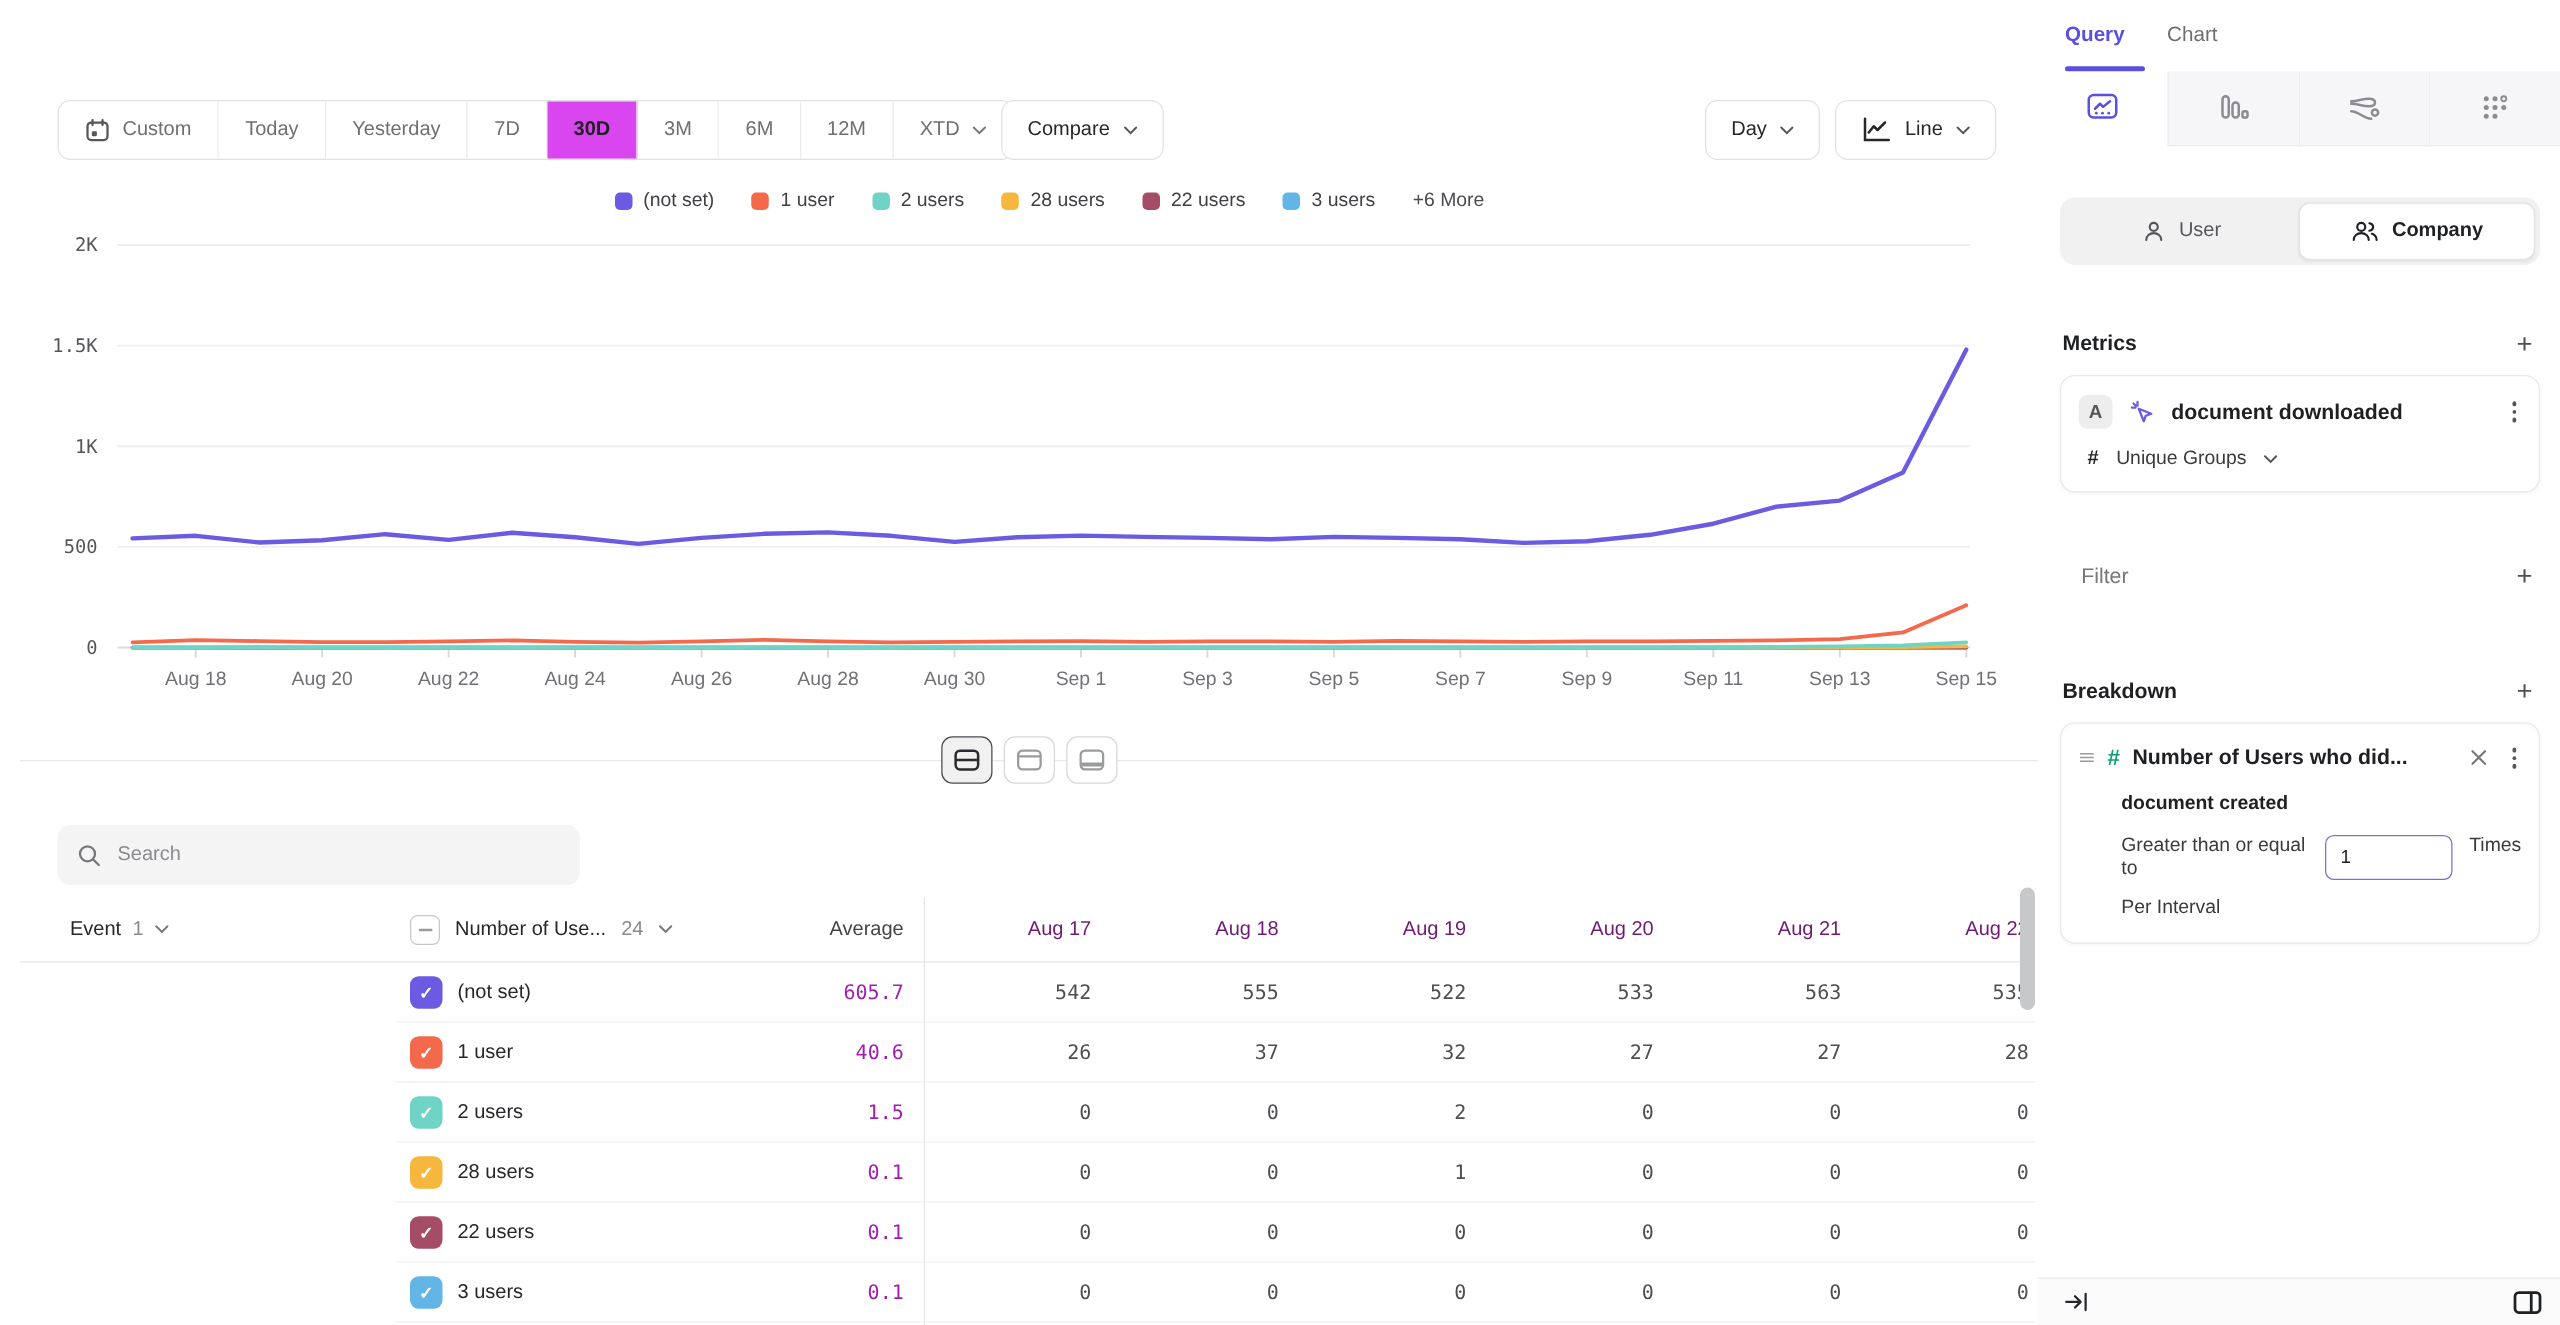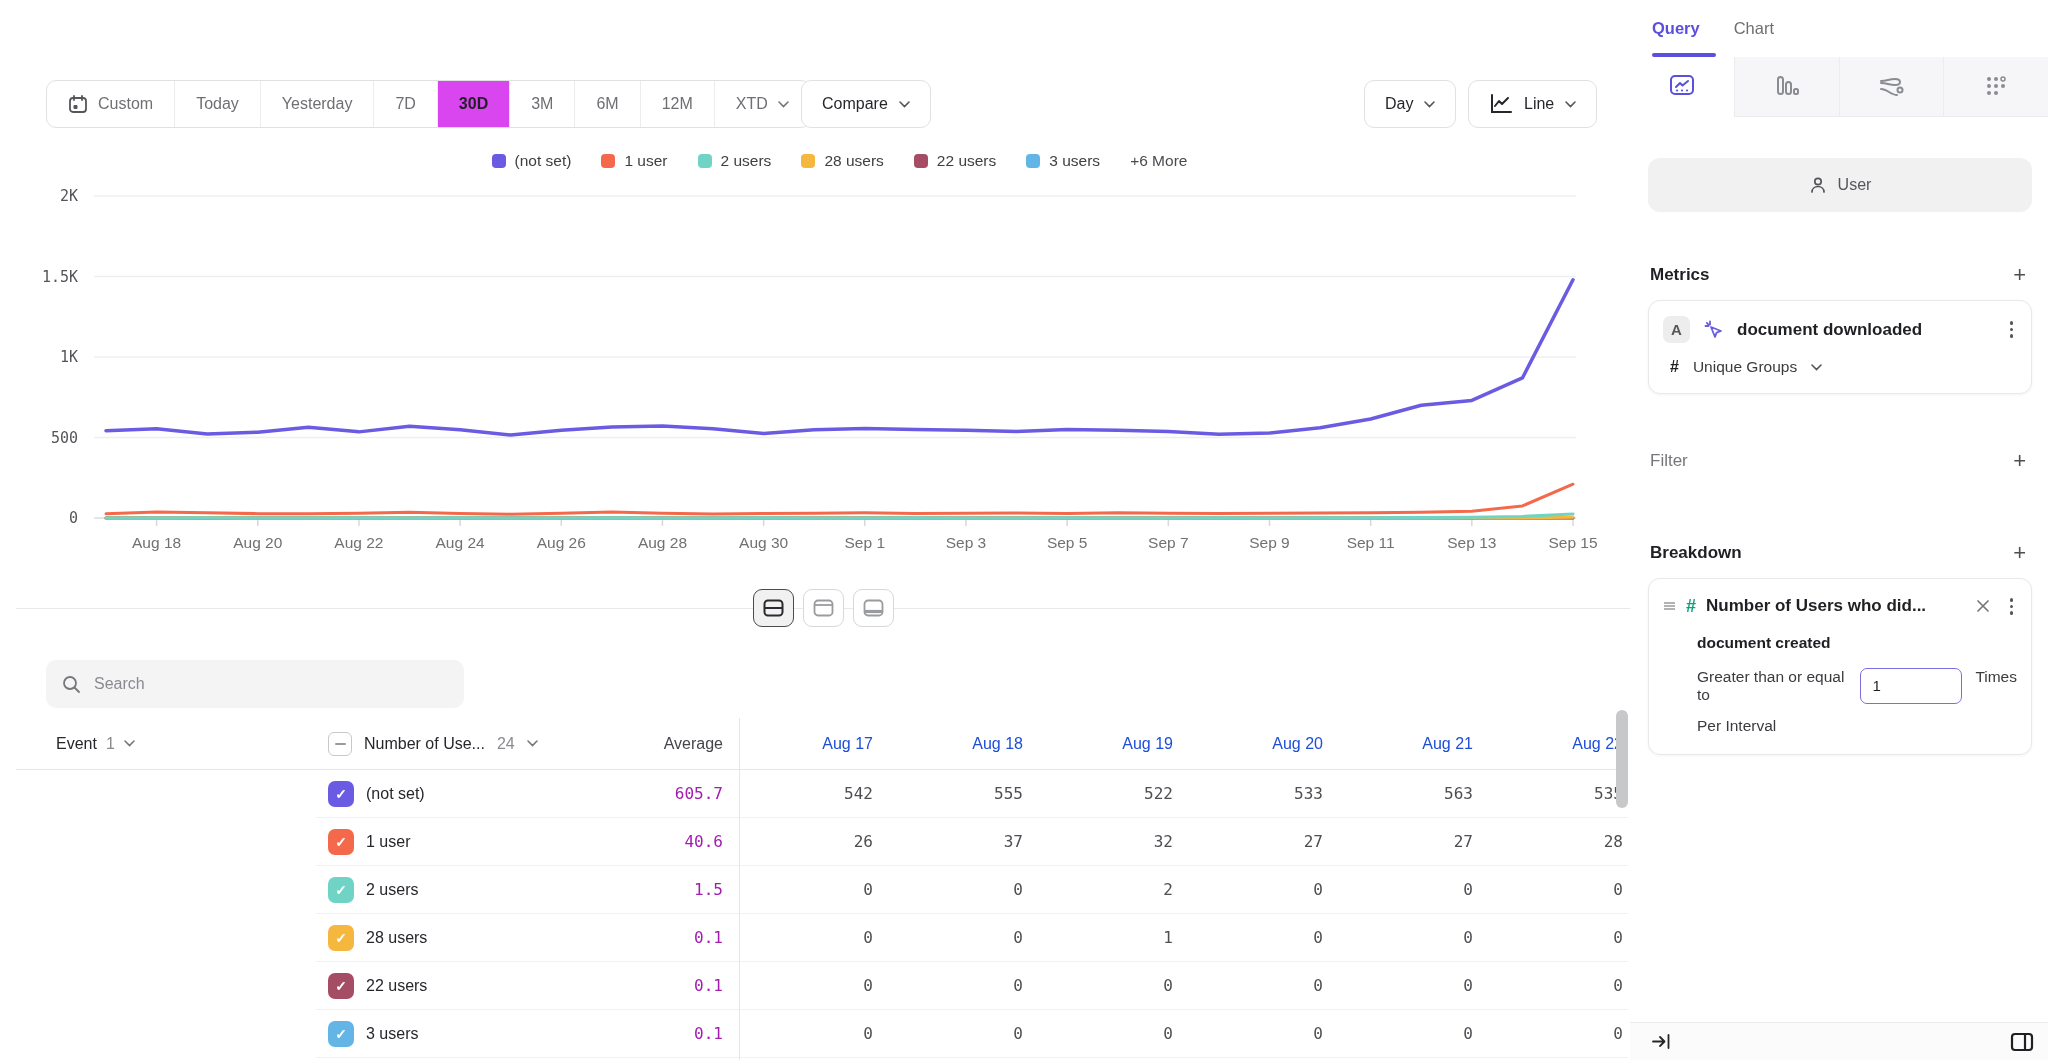--- a/index.html
+++ b/index.html
@@ -40,21 +40,21 @@
   .search input { flex:1; border:none; background:transparent; outline:none; font-size:16px;
                   font-family:"Liberation Sans",sans-serif; color:#26272b; }
   .search input::placeholder { color:#8a8b8f; }
 
   .thead { position:absolute; left:0; top:718px; width:1612px; height:52px; display:flex; align-items:center;
            border-bottom:1px solid #e6e6e8; font-size:16px; background:#fff; }
   .th-event { width:300px; padding-left:40px; display:flex; align-items:center; gap:9px; color:#26272b; }
   .th-series { width:270px; padding-left:12px; display:flex; align-items:center; gap:12px; color:#26272b; }
   .th-count { color:#8a8b8f; }
   .th-avg { width:137px; text-align:right; color:#44454a; }
-  .th-date { width:150px; text-align:right; color:#1d4ed8; }
+  .th-date { width:150px; text-align:right; color:#701a75; }
   .ind-cbx { width:24px; height:24px; border:1.5px solid #c7c8ca; border-radius:6px; background:#fff;
              display:flex; align-items:center; justify-content:center; }
   .ind-cbx::after { content:""; width:11px; height:2px; background:#9a9b9e; border-radius:1px; }
 
   .tbody { position:absolute; left:0; top:770px; width:1612px; height:290px; overflow:hidden; }
   .event-block { position:absolute; left:20px; top:6px; width:276px; height:284px; background:#f5f6f7;
                  border-radius:10px; padding:15px 14px 0 20px; font-size:15px; color:#6e6f73; white-space:nowrap; overflow:hidden; }
   .trow { display:flex; align-items:center; height:48px; margin-left:300px; width:1312px; border-bottom:1px solid #f0f1f2; }
   .tr-label { width:270px; padding-left:12px; display:flex; align-items:center; gap:12px; font-size:16px; color:#26272b; }
   .cbx { width:26px; height:26px; border-radius:7px; color:#fff; font-size:14px; font-weight:700;
@@ -78,21 +78,21 @@
 
   .scope { margin:41px 16px 0 18px; height:54px; background:#f1f1f2; border-radius:12px; display:flex; padding:4px; }
   .scope-opt { flex:1; display:flex; align-items:center; justify-content:center; gap:11px; font-size:16px;
                color:#55565a; border-radius:9px; cursor:pointer; }
   .scope-opt.active { background:#fff; border:1px solid #e3e3e5; color:#1f2023; font-weight:600;
                       box-shadow:0 1px 2px rgba(0,0,0,.06); }
 
   .sect-head { display:flex; justify-content:space-between; align-items:center; margin:0 22px 0 20px; font-size:17px; }
   .sect-head .plus { font-size:22px; font-weight:400; color:#4e4f53; cursor:pointer; line-height:1; }
   .sh-bold { font-weight:700; color:#1f2023; }
-  .sh-gray { font-weight:400; color:#76777b; }
+  .sh-gray { font-weight:400; color:#76777b;margin-left:15px; }
 
   .card { margin:14px 16px 0 18px; border:1px solid #e8e8ea; border-radius:12px; background:#fff;
           box-shadow:0 1px 3px rgba(31,32,35,.05); padding:15px 14px 17px 14px; }
   .m-row1 { display:flex; align-items:center; gap:12px; }
   .badge-a { width:27px; height:27px; border-radius:7px; background:#ededee; color:#55565a; font-weight:700;
              font-size:15px; display:flex; align-items:center; justify-content:center; }
   .m-name { flex:1; font-size:17px; font-weight:600; color:#1f2023; }
   .kebab { display:flex; flex-direction:column; gap:3px; padding:4px; cursor:pointer; }
   .kebab i { width:3.5px; height:3.5px; border-radius:50%; background:#55565a; }
   .m-row2 { display:flex; align-items:center; gap:14px; margin-top:15px; padding-left:7px; font-size:15.5px; color:#3a3b3f; cursor:pointer; }
@@ -453,20 +453,29 @@
     </div>
 
     <div class="scope">
       <div class="scope-opt">
         <svg width="18" height="18">
           <circle cx="9" cy="5.5" r="3.2" stroke="#55565a" stroke-width="1.7" fill="none"></circle>
           <path d="M3 16c0-3.3 2.7-5.5 6-5.5s6 2.2 6 5.5" stroke="#55565a" stroke-width="1.7" fill="none" stroke-linecap="round"></path>
         </svg>
         <span>User</span>
       </div>
+      <div class="scope-opt active">
+        <svg width="22" height="18">
+          <circle cx="8" cy="5.5" r="3.2" stroke="#1f2023" stroke-width="1.7" fill="none"></circle>
+          <path d="M2 16c0-3.3 2.7-5.5 6-5.5s6 2.2 6 5.5" stroke="#1f2023" stroke-width="1.7" fill="none" stroke-linecap="round"></path>
+          <path d="M14.5 2.6c1.8.3 3 1.5 3 3s-1.2 2.7-3 3" stroke="#1f2023" stroke-width="1.7" fill="none" stroke-linecap="round"></path>
+          <path d="M16.5 11c2.2.7 3.8 2.6 3.8 5" stroke="#1f2023" stroke-width="1.7" fill="none" stroke-linecap="round"></path>
+        </svg>
+        <span>Company</span>
+      </div>
     </div>
 
     <div class="sect-head" style="margin-top:52px;">
       <span class="sh-bold">Metrics</span>
       <span class="plus">+</span>
     </div>
 
     <div class="card">
       <div class="m-row1">
         <span class="badge-a">A</span>

